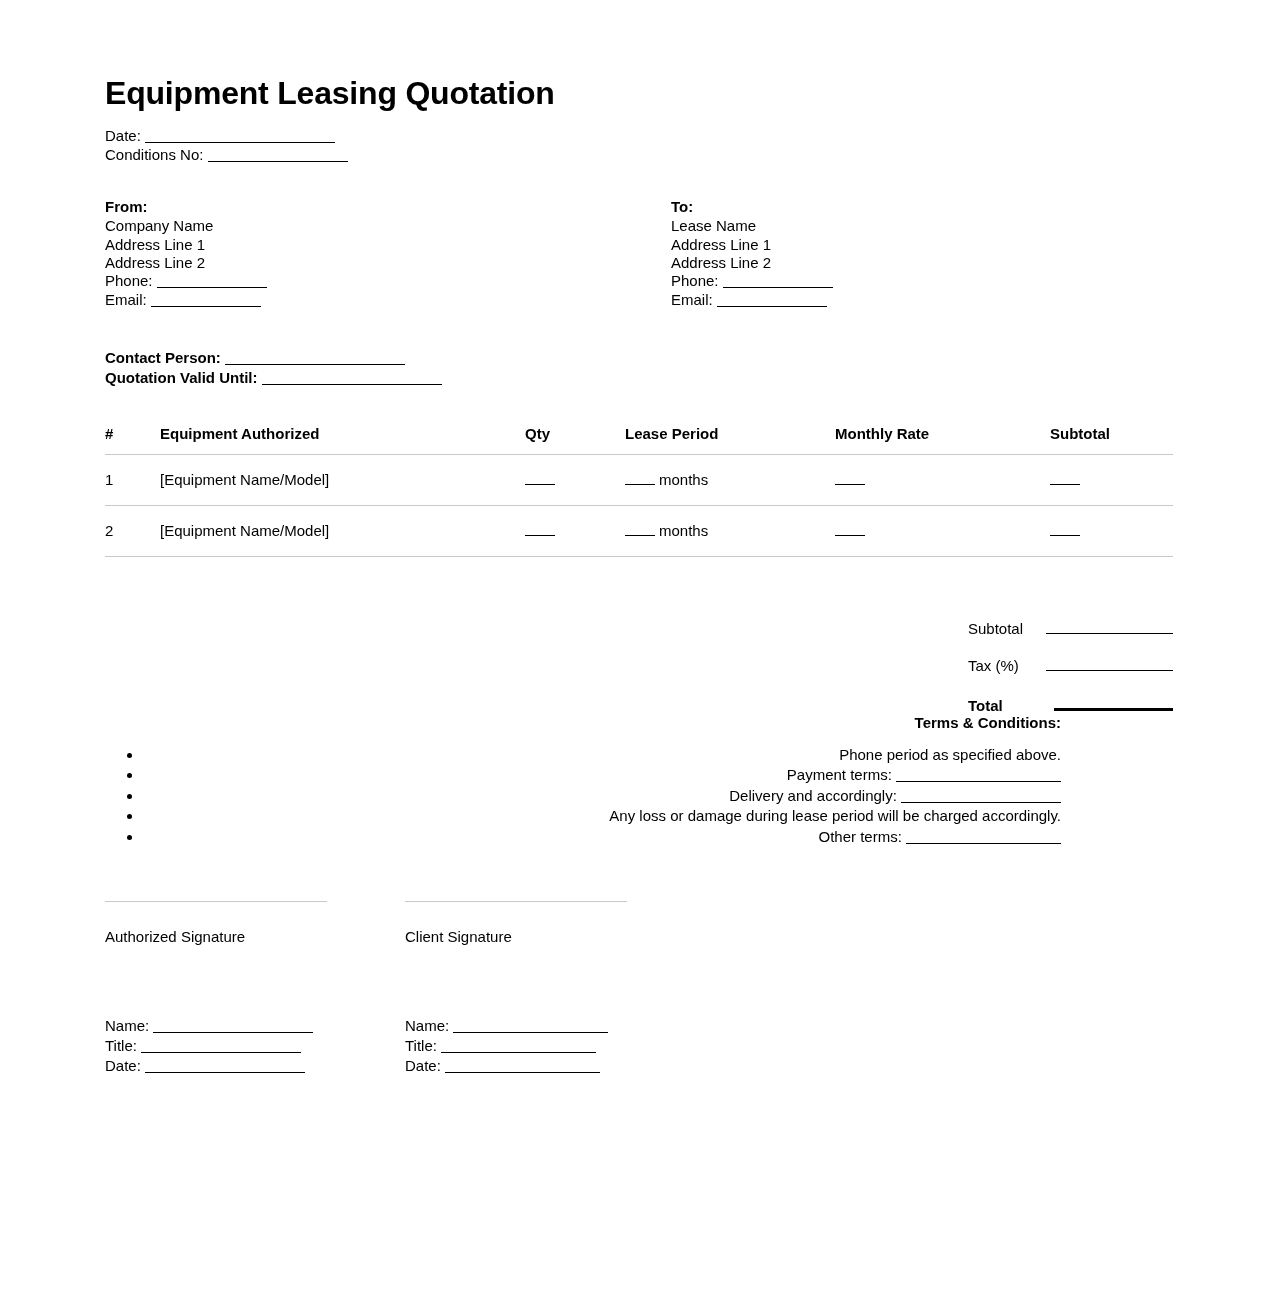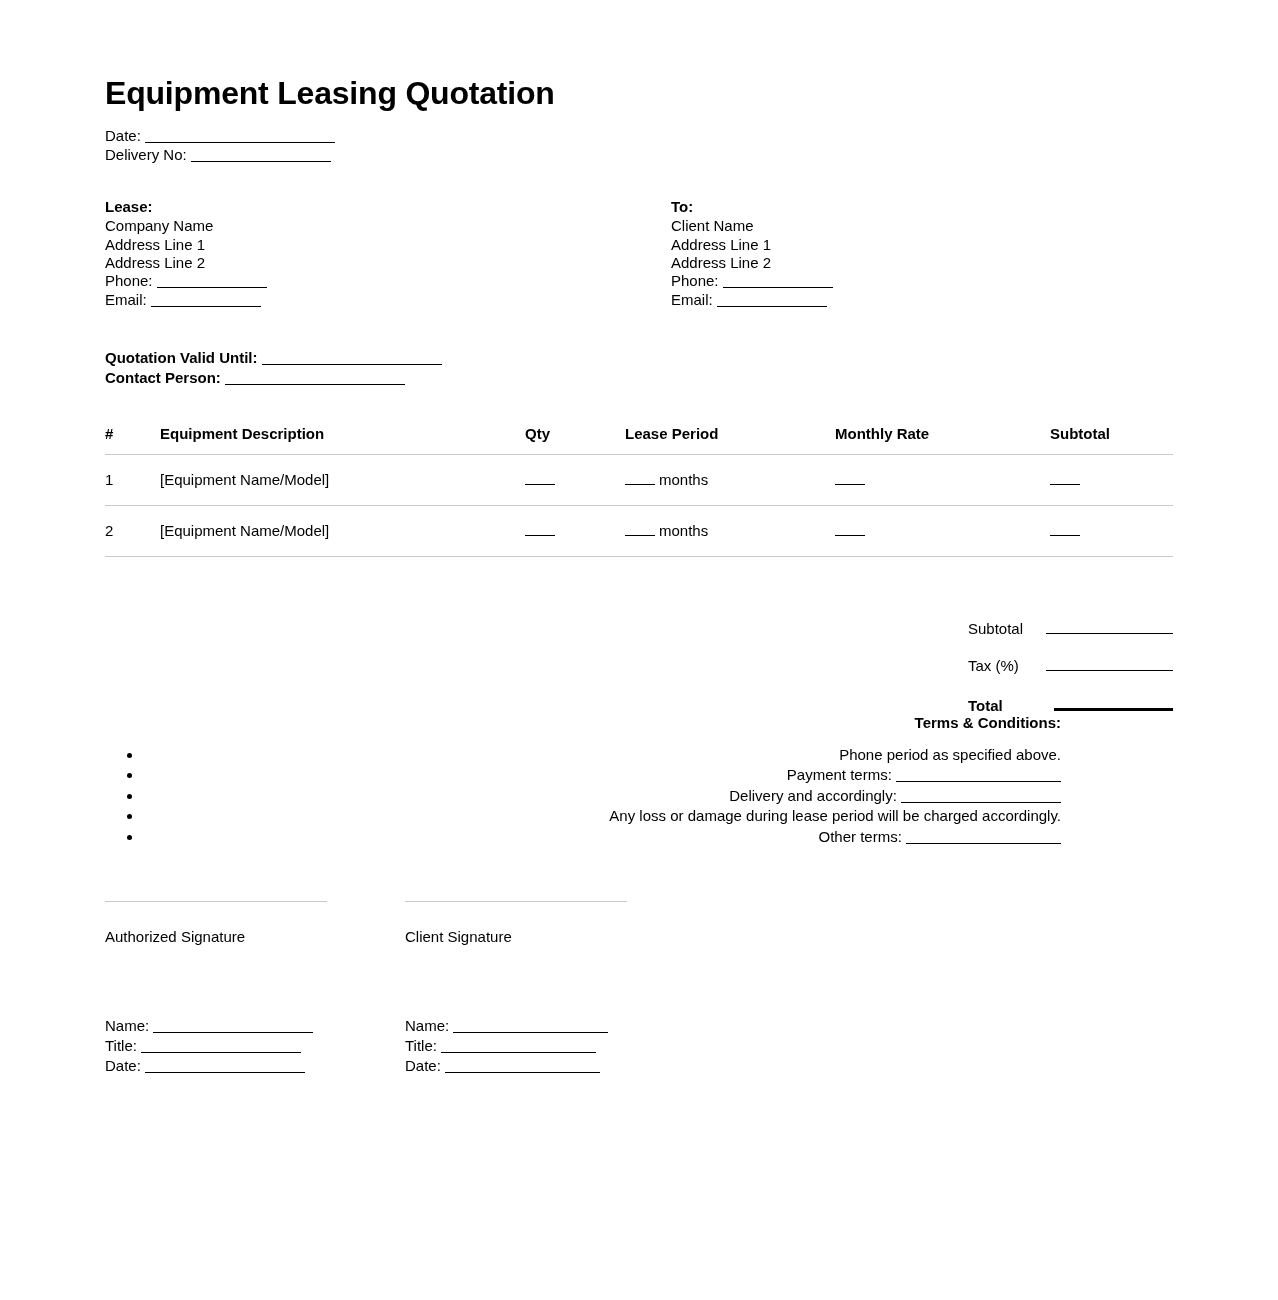--- a/index.html
+++ b/index.html
@@ -210,75 +210,75 @@
 <div class="page">
 
   <h1 class="doc-title">Equipment Leasing Quotation</h1>
 
   <div class="meta-block">
     <div class="meta-row">
       <span>Date:</span>
       <span class="blank w190"></span>
     </div>
     <div class="meta-row">
-      <span>Delivery No:</span>
+      <span>Conditions No:</span>
       <span class="blank w140"></span>
     </div>
   </div>
 
   <div class="parties">
 
     <div class="party from">
-      <div class="party-heading">Lease:</div>
+      <div class="party-heading">From:</div>
       <div class="party-line">Company Name</div>
       <div class="party-line">Address Line 1</div>
       <div class="party-line">Address Line 2</div>
       <div class="party-line">
         <span>Phone:</span>
         <span class="blank w110"></span>
       </div>
       <div class="party-line">
         <span>Email:</span>
         <span class="blank w110"></span>
       </div>
     </div>
 
     <div class="party to">
       <div class="party-heading">To:</div>
-      <div class="party-line">Client Name</div>
+      <div class="party-line">Lease Name</div>
       <div class="party-line">Address Line 1</div>
       <div class="party-line">Address Line 2</div>
       <div class="party-line">
         <span>Phone:</span>
         <span class="blank w110"></span>
       </div>
       <div class="party-line">
         <span>Email:</span>
         <span class="blank w110"></span>
       </div>
     </div>
 
   </div>
 
   <div class="validity">
     <div>
+      <span>Contact Person:</span>
+      <span class="blank w180"></span>
+    </div>
+    <div>
       <span>Quotation Valid Until:</span>
-      <span class="blank w180"></span>
-    </div>
-    <div>
-      <span>Contact Person:</span>
       <span class="blank w180"></span>
     </div>
   </div>
 
   <table class="items">
     <thead>
       <tr>
         <th class="col-num">#</th>
-        <th class="col-desc">Equipment Description</th>
+        <th class="col-desc">Equipment Authorized</th>
         <th class="col-qty">Qty</th>
         <th class="col-lease">Lease Period</th>
         <th class="col-rate">Monthly Rate</th>
         <th class="col-sub">Subtotal</th>
       </tr>
     </thead>
     <tbody>
       <tr>
         <td class="col-num">1</td>
         <td class="col-desc">[Equipment Name/Model]</td>

